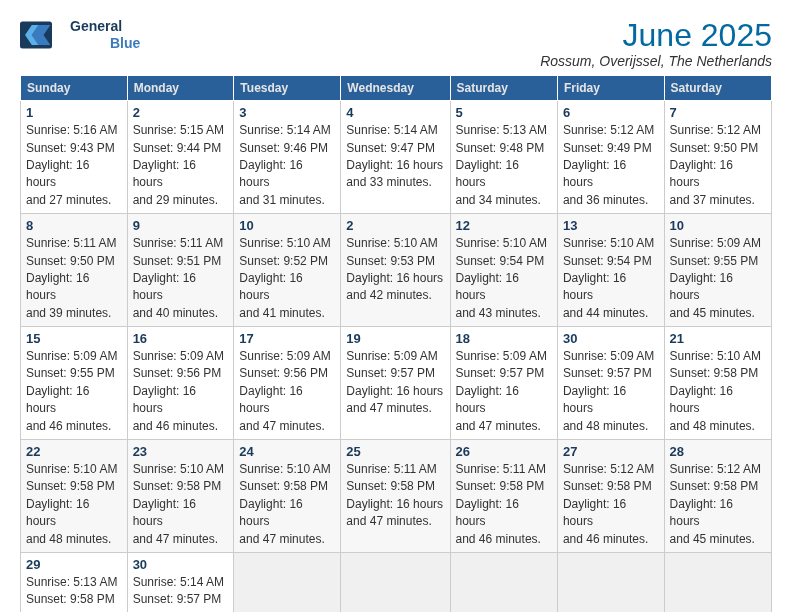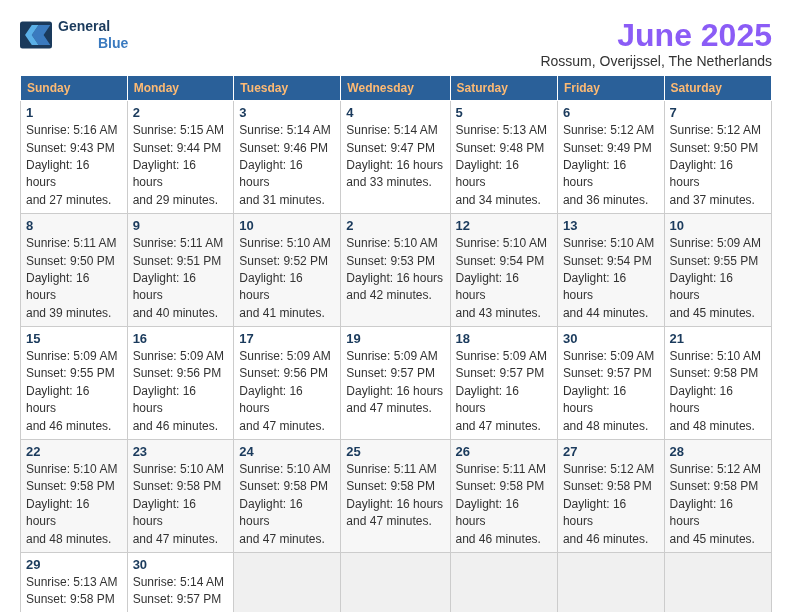--- a/index.html
+++ b/index.html
@@ -18,21 +18,21 @@
     }
     .header-row {
       display: flex;
       justify-content: space-between;
       align-items: flex-start;
       margin-bottom: 4px;
     }
     .logo {
       display: flex;
       align-items: center;
-      gap: 6px;
+      gap: 18px;
       justify-content: center;
     }
     .logo-text {
       font-size: 14px;
       font-weight: bold;
       color: #1a3a5c;
       line-height: 1.2;
     }
     .logo-text span {
       color: #3a7abf;
@@ -40,36 +40,37 @@
     }
     .logo-icon {
       width: 32px;
       height: 28px;
     }
     .title-block {
       text-align: right;
     }
     .month-title {
       font-size: 32px;
-      font-weight: bold;
-      color: #8b5cf6;
+      font-weight: normal;
+      color: #0369a1;
       line-height: 1.1;
     }
     .subtitle {
       font-size: 14px;
       color: #333;
+      font-style: italic;
     }
     .calendar {
       width: 100%;
       border-collapse: collapse;
       margin-top: 6px;
     }
     .calendar th {
       background: #2a6099;
-      color: #fdba74;
+      color: #e5e5e5;
       font-size: 12px;
       font-weight: bold;
       text-align: left;
       padding: 5px 6px;
       border: 1px solid #fff;
     }
     .calendar td {
       vertical-align: top;
       border: 1px solid #ccc;
       padding: 4px 5px;

